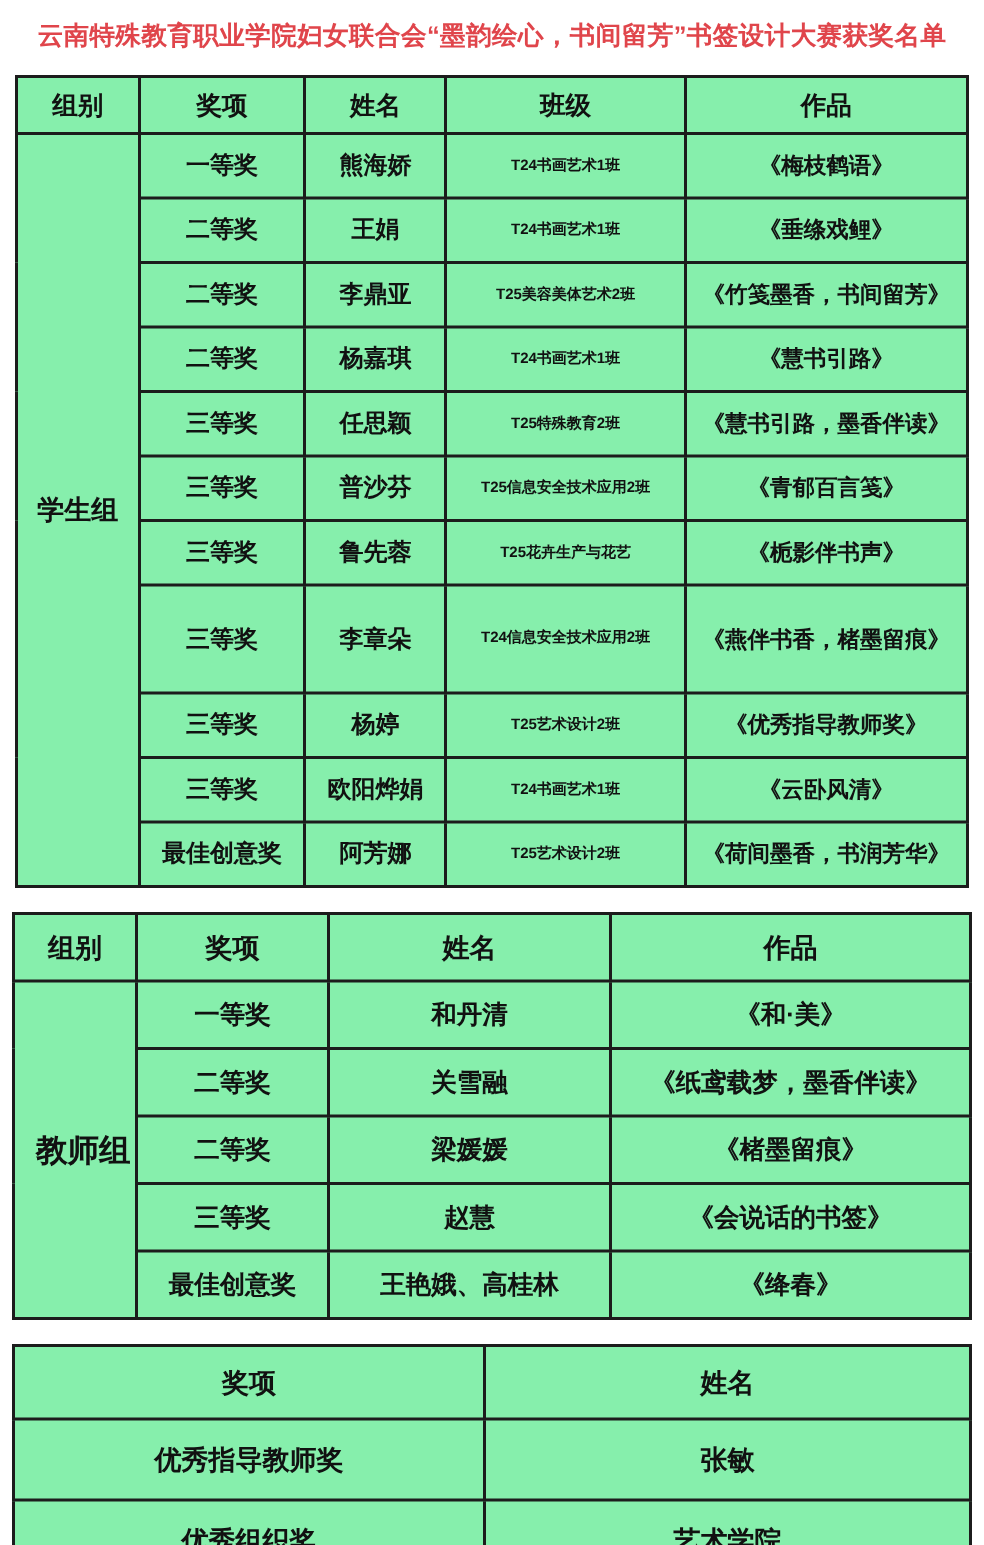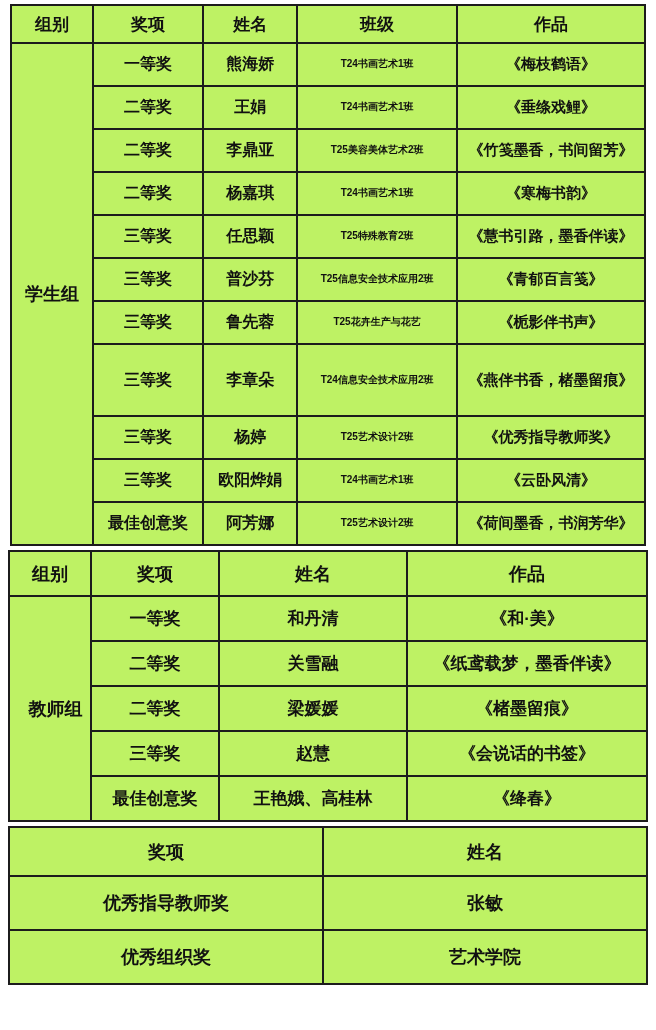--- a/index.html
+++ b/index.html
@@ -23,22 +23,22 @@
     font-size: 17px;
     line-height: 1.25;
     text-align: center;
     padding: 13px 4px 0 4px;
     letter-spacing: 0.3px;
     white-space: nowrap;
   }
   table.tbl {
     border-collapse: collapse;
     table-layout: fixed;
-    margin: 4px auto;
-    background: #bef264;
+    margin: 16px auto;
+    background: #86efac;
   }
   table.tbl th, table.tbl td {
     border: 2px solid #1c1c1c;
     text-align: center;
     vertical-align: middle;
     font-weight: 700;
     color: #111111;
     padding: 2px 3px;
     overflow: hidden;
   }
@@ -56,33 +56,34 @@
   .t1 tr.tall td { height: 66px; }
   .t1 td.group-cell { font-size: 18px; }
   
   .t2 { margin-top: 24px; width: 638px; }
   .t2 th { height: 39px; font-size: 18px; }
   .t2 td { height: 39px; font-size: 17px; }
   .t2 .col-group { width: 82px; }
   .t2 .col-award { width: 128px; }
   .t2 .col-name  { width: 188px; }
   .t2 .col-work  { width: 240px; }
-  .t2 td.group-cell { font-size: 18px; padding-left: 14px; }
+  .t2 td.group-cell { font-size: 21px; padding-left: 14px; }
   
   .t3 { margin-top: 25px; width: 638px; }
   .t3 th { height: 43px; font-size: 18px; }
   .t3 td { height: 48px; font-size: 18px; }
   .t3 .col-award { width: 314px; }
   .t3 .col-name  { width: 324px; }
 </style>
 </head>
 <body>
 
 <div class="page">
 
+  <div class="title">云南特殊教育职业学院妇女联合会“墨韵绘心，书间留芳”书签设计大赛获奖名单</div>
 
   <table class="tbl t1">
     <colgroup>
       <col class="col-group">
         <col class="col-award">
         <col class="col-name">
         <col class="col-class">
         <col class="col-work">
     </colgroup>
     <thead>
@@ -111,21 +112,21 @@
       <tr>
         <td>二等奖</td>
         <td>李鼎亚</td>
         <td class="class-cell">T25美容美体艺术2班</td>
         <td class="work-cell">《竹笺墨香，书间留芳》</td>
       </tr>
       <tr>
         <td>二等奖</td>
         <td>杨嘉琪</td>
         <td class="class-cell">T24书画艺术1班</td>
-        <td class="work-cell">《寒梅书韵》</td>
+        <td class="work-cell">《慧书引路》</td>
       </tr>
       <tr>
         <td>三等奖</td>
         <td>任思颖</td>
         <td class="class-cell">T25特殊教育2班</td>
         <td class="work-cell">《慧书引路，墨香伴读》</td>
       </tr>
       <tr>
         <td>三等奖</td>
         <td>普沙芬</td>

